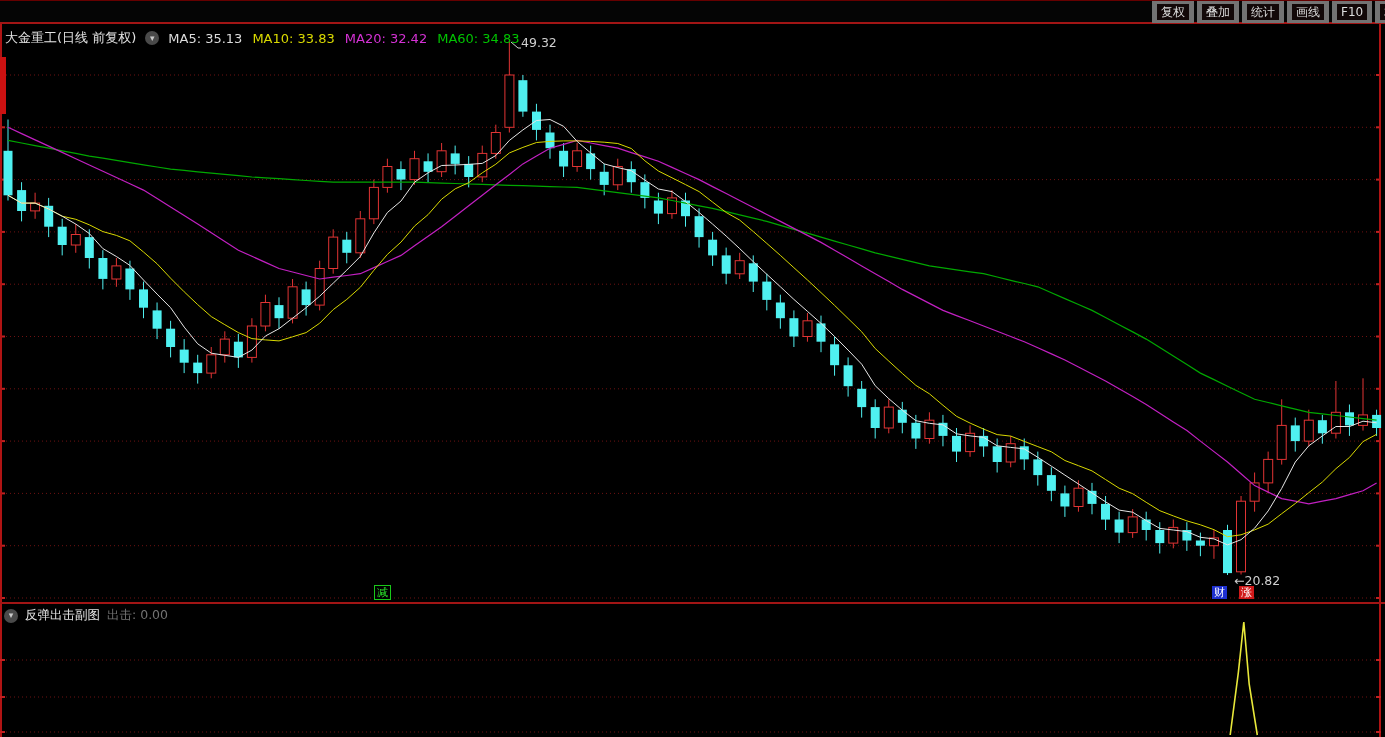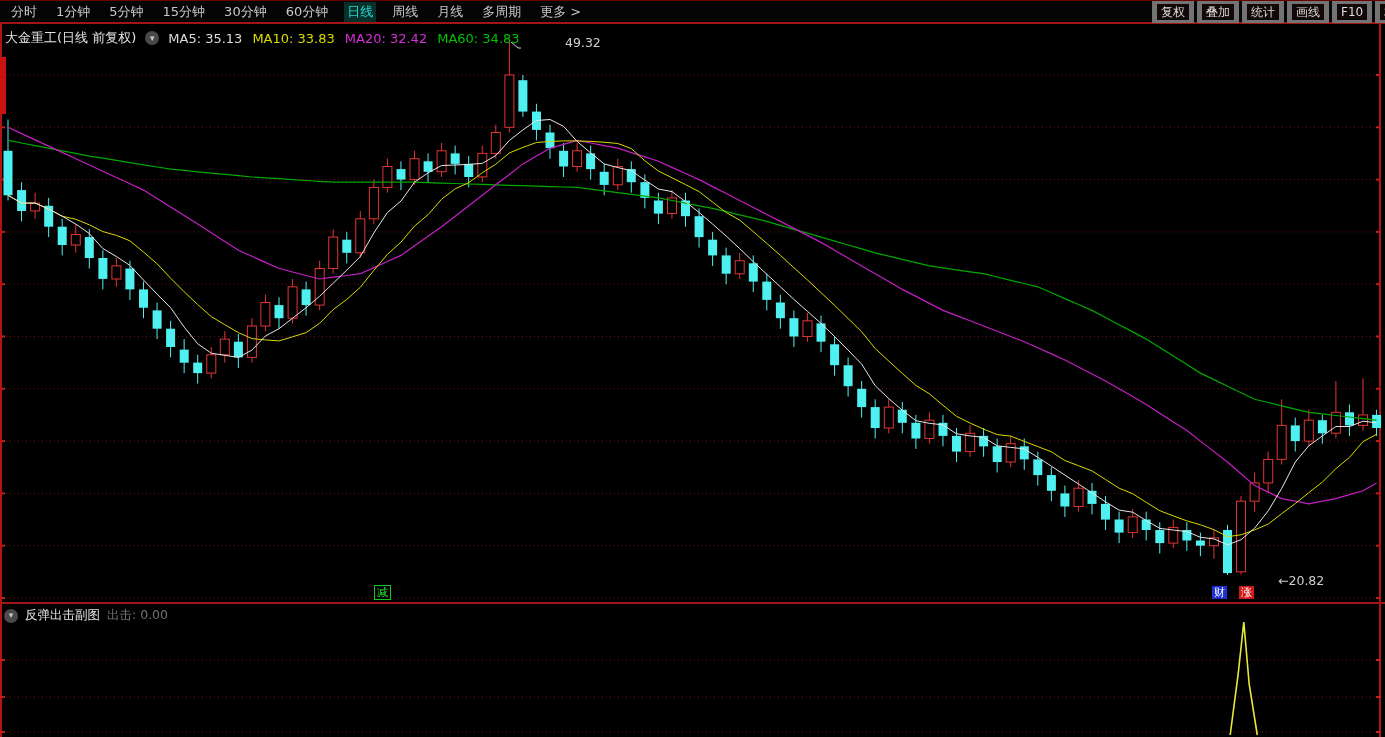--- a/index.html
+++ b/index.html
@@ -16,50 +16,37 @@
   .tbtn{flex:0 0 auto;font-size:12px;color:#dcdcdc;border:5px solid #737373;background:#120808;
         padding:1px 4px;line-height:14px;}
   
   #main-chart{position:absolute;left:0;top:24px;width:1385px;height:710px;background:#000;}
   #main-svg{position:absolute;left:0;top:0;}
   #chart-legend{position:absolute;left:5px;top:5px;display:flex;align-items:center;gap:9px;font-size:13px;white-space:nowrap;}
   #symbol-title{color:#e2e2e2;}
   .collapse-circle{display:inline-flex;align-items:center;justify-content:center;width:14px;height:14px;
         border-radius:50%;background:#4a4a4a;color:#c9c9c9;font-size:9px;line-height:1;}
   .ma-item{font-size:13px;text-align:center;}
-  .annot{position:absolute;color:#cfcfcf;font-size:12.5px;white-space:nowrap;margin-left:44px;}
+  .annot{position:absolute;color:#cfcfcf;font-size:12.5px;white-space:nowrap;}
   .badge{position:absolute;font-size:11px;line-height:13px;padding:0 2px;color:#fff;}
   #badge-jian{border:1px solid #19c819;color:#2ae02a;background:#000;}
   #badge-cai{background:#1e30cf;}
   #badge-zhang{background:#d01818;}
   
   #sub-chart{position:absolute;left:0;top:602px;width:1385px;height:135px;background:#000;
              border-top:2px solid #a21515;box-sizing:border-box;}
   #sub-svg{position:absolute;left:0;top:0;}
   #sub-header{position:absolute;left:4px;top:3px;display:flex;align-items:center;gap:7px;font-size:12.5px;white-space:nowrap;}
   #sub-title{color:#e5e5e5;}
   #sub-value{color:#737373;}
 </style>
 </head>
 <body>
 
 <div id="toolbar">
-  <div id="period-tabs">
-      <span class="ptab">分时</span>
-      <span class="ptab">1分钟</span>
-      <span class="ptab">5分钟</span>
-      <span class="ptab">15分钟</span>
-      <span class="ptab">30分钟</span>
-      <span class="ptab">60分钟</span>
-      <span class="ptab active">日线</span>
-      <span class="ptab">周线</span>
-      <span class="ptab">月线</span>
-      <span class="ptab">多周期</span>
-      <span class="ptab">更多 &gt;</span>
-    </div>
   <div id="tool-buttons">
       <span class="tbtn">复权</span>
       <span class="tbtn">叠加</span>
       <span class="tbtn">统计</span>
       <span class="tbtn">画线</span>
       <span class="tbtn">F10</span>
       <span class="tbtn">标记</span>
     </div>
 </div>
 

